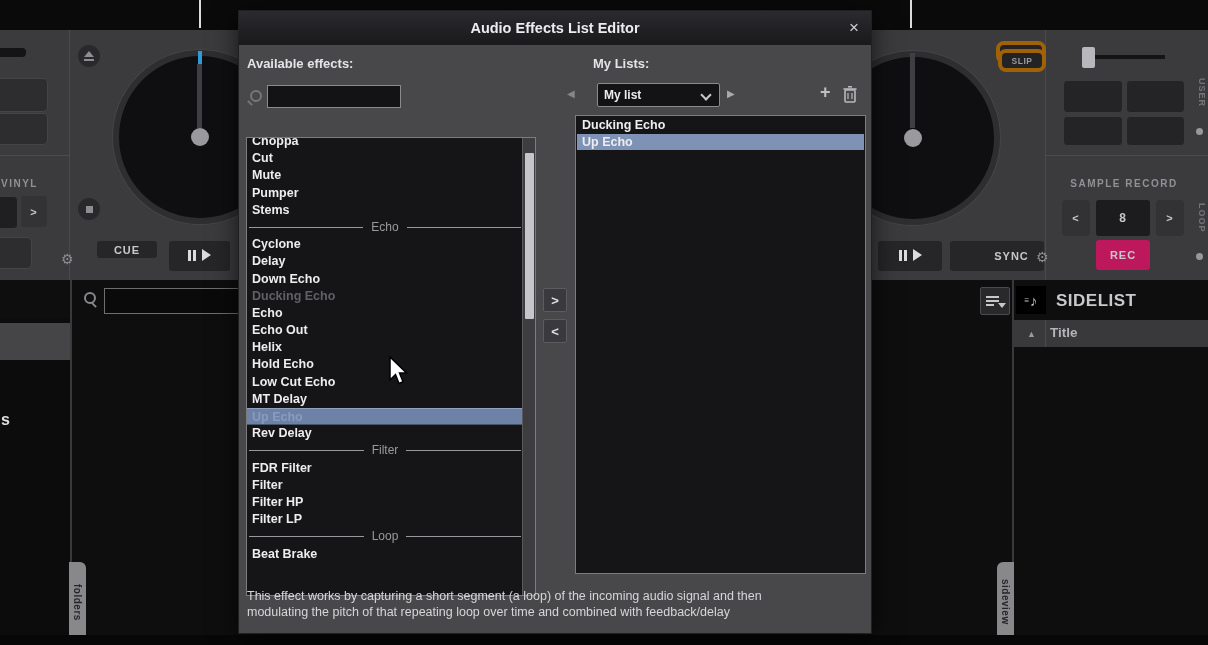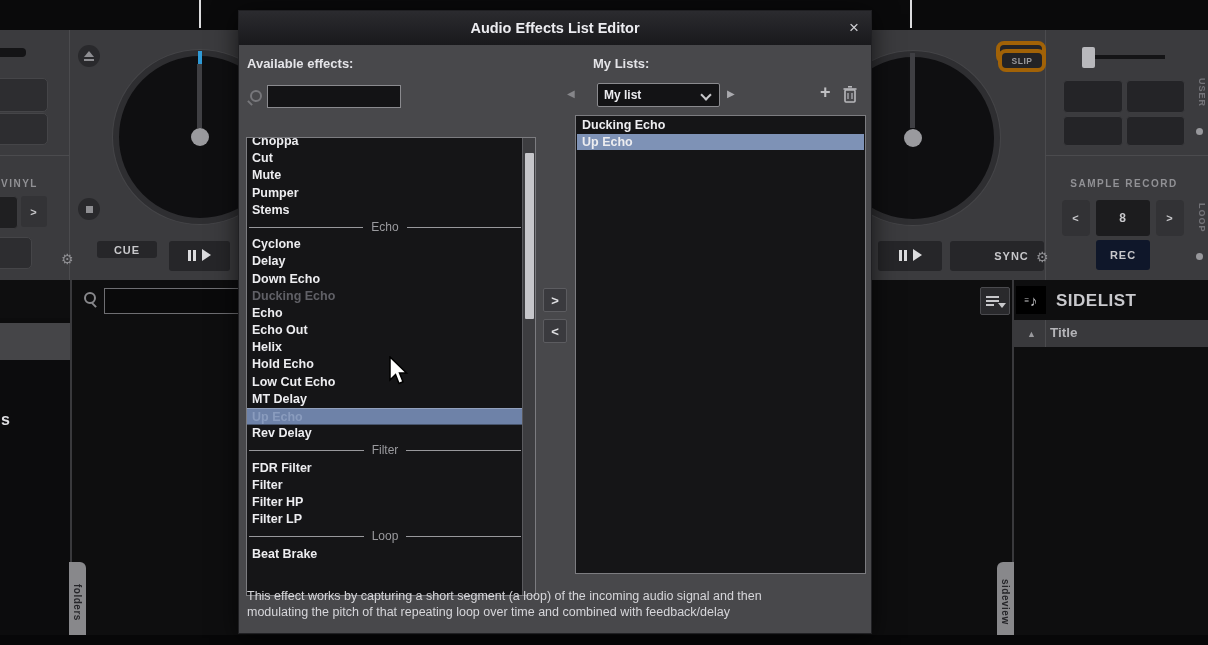--- a/index.html
+++ b/index.html
@@ -136,21 +136,21 @@
   <div class="abs pad-dark" style="left:1126px;top:80px;width:57px;height:31px;"></div>
   <div class="abs pad-dark" style="left:1063px;top:116px;width:58px;height:28px;"></div>
   <div class="abs pad-dark" style="left:1126px;top:116px;width:57px;height:28px;"></div>
   <div class="abs vert-label" style="left:1197px;top:78px;">USER</div>
   <div class="abs knob-dot" style="left:1196px;top:128px;"></div>
 
   <div class="abs deck-label" style="left:1054px;top:178px;width:140px;text-align:center;">SAMPLE RECORD</div>
   <div class="abs deck-btn" style="left:1062px;top:200px;width:28px;height:36px;background:#323235;border-radius:4px;">&lt;</div>
   <div class="abs deck-btn" style="left:1096px;top:200px;width:54px;height:36px;background:#1c1c1e;font-size:12px;">8</div>
   <div class="abs deck-btn" style="left:1156px;top:200px;width:28px;height:36px;background:#323235;border-radius:4px;">&gt;</div>
-  <div class="abs deck-btn" style="left:1096px;top:240px;width:54px;height:30px;background:#0f172a;">REC</div>
+  <div class="abs deck-btn" style="left:1096px;top:240px;width:54px;height:30px;background:#be185d;">REC</div>
   <div class="abs vert-label" style="left:1197px;top:203px;">LOOP</div>
   <div class="abs knob-dot" style="left:1196px;top:253px;"></div>
 
   <div class="abs deck-btn" style="left:878px;top:241px;width:64px;height:30px;">
     <span><span class="pp-bar"></span><span class="pp-bar"></span><span class="pp-tri"></span></span>
   </div>
   <div class="abs deck-btn" style="left:950px;top:241px;width:65px;height:30px;padding-left:29px;">SYNC</div>
   <div class="abs gear" style="left:1036px;top:250px;">⚙</div>
 
   <div id="browser" class="abs"></div>

